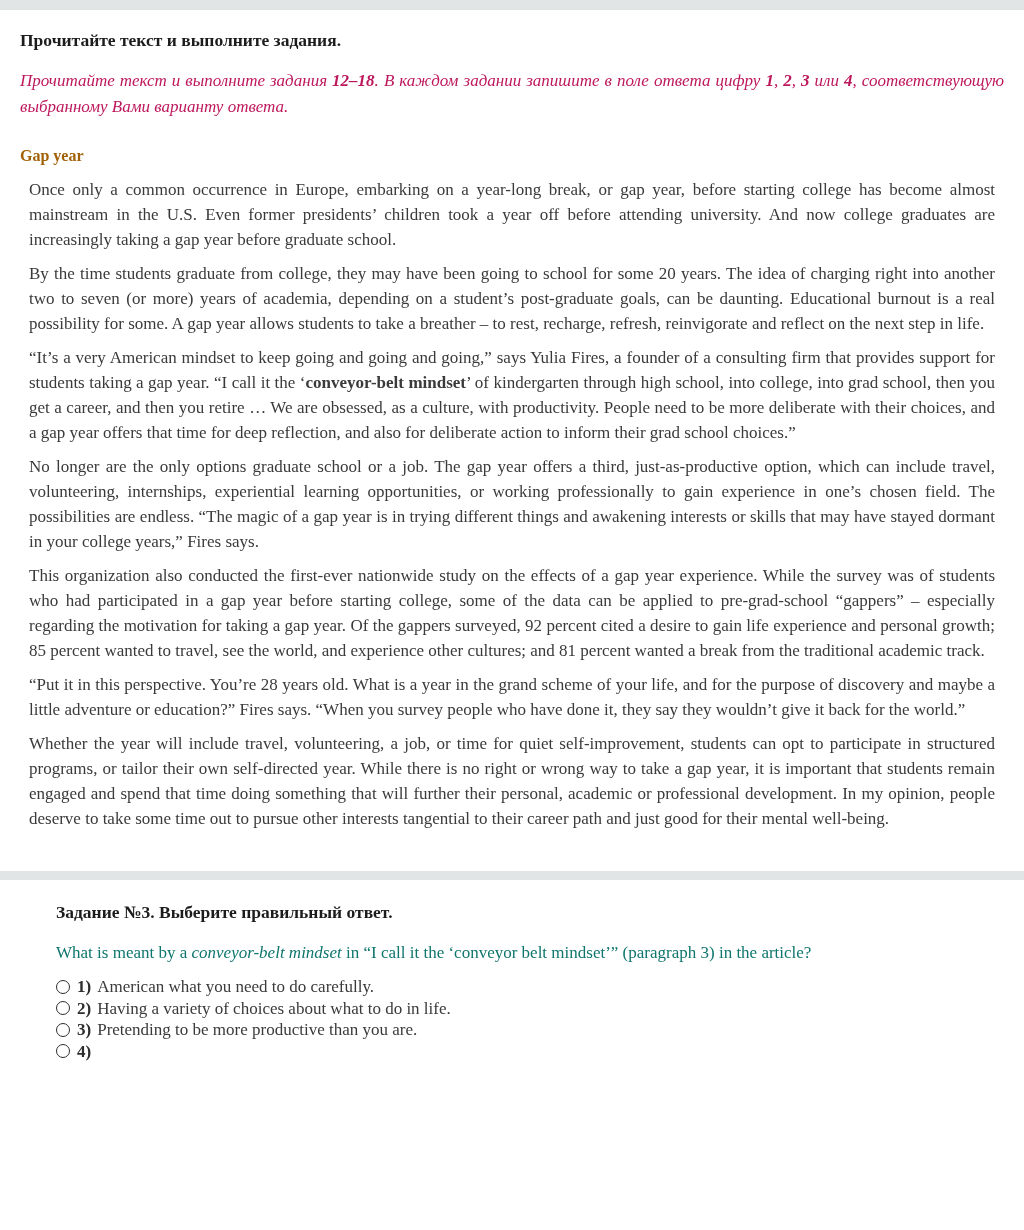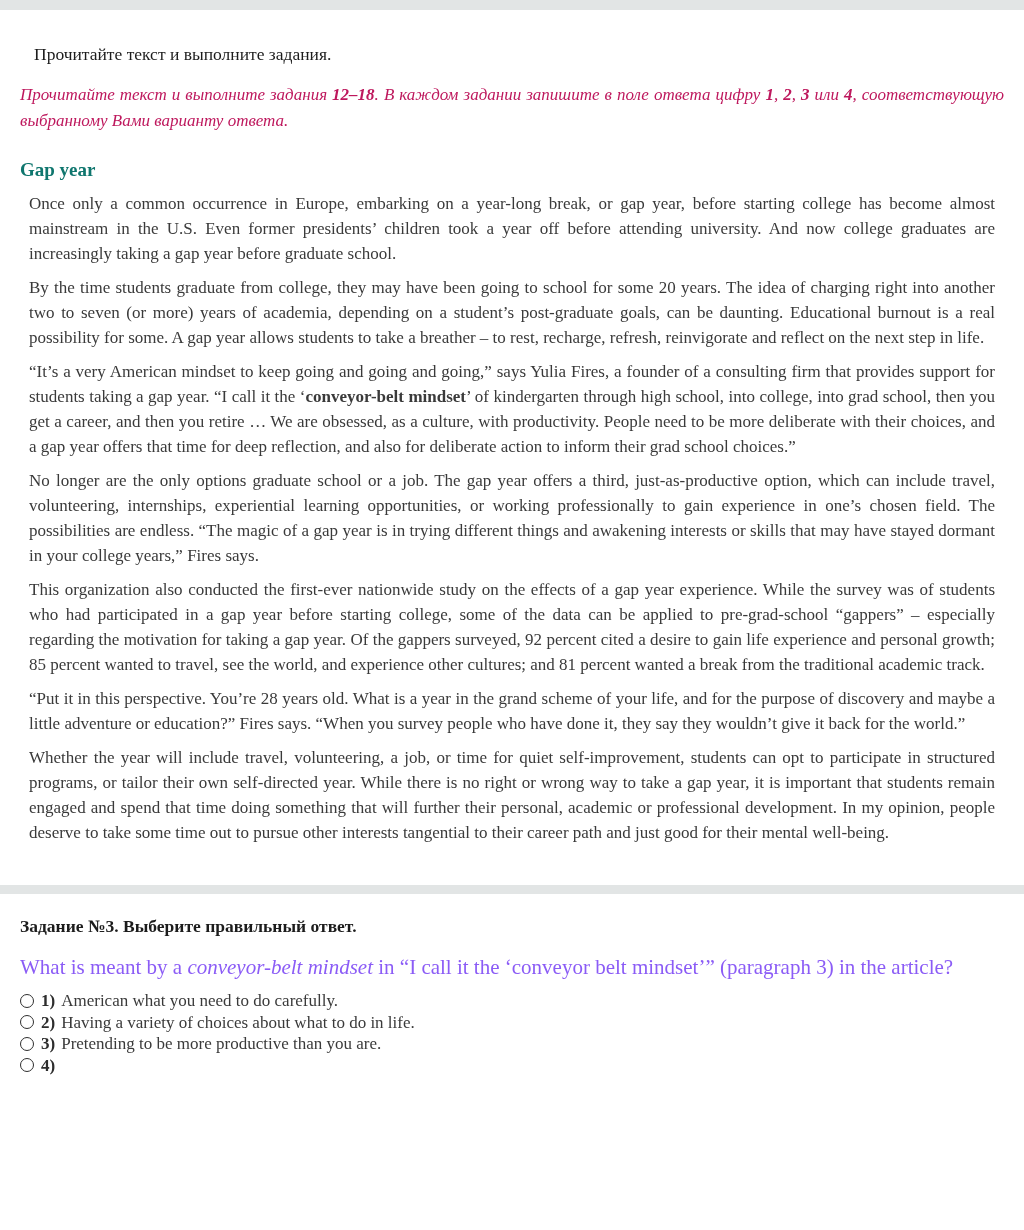--- a/index.html
+++ b/index.html
@@ -17,68 +17,69 @@
   }
   .topbar {
     width: 100%;
     height: 10px;
     background: #e2e5e5;
   }
   .content {
     padding: 18px 20px 0 20px;
   }
   .instruction-title {
-    margin: 14px;
+    margin: 0;
     font-size: 17.5px;
     line-height: 24px;
-    font-weight: normal;
+    font-weight: bold;
     color: #1c1c1c;
   }
   .instruction-text {
     margin: 16px 0 0 0;
     font-size: 17px;
     line-height: 26px;
     text-align: justify;
     color: #be185d;
   }
   .article-title {
     margin: 24px 0 0 0;
-    font-size: 19px;
+    font-size: 16px;
     line-height: 24px;
     font-weight: bold;
-    color: #0f766e;
+    color: #a16207;
   }
   .article-body p {
     margin: 9px;
     font-size: 17px;
     line-height: 25px;
     text-align: justify;
     color: #3a3a3a;
   }
   .divider {
     width: 100%;
     height: 9px;
     background: #e2e5e5;
     margin-top: 40px;
   }
   .task {
     padding: 20px 20px 0 20px;
+    margin-left: 36px;
   }
   .task-title {
     margin: 0;
     font-size: 17.5px;
     line-height: 24px;
     font-weight: bold;
     color: #1c1c1c;
   }
   .question-text {
     margin: 17px 0 0 0;
-    font-size: 21px;
+    font-size: 17px;
     line-height: 24px;
-    color: #8b5cf6;
+    color: #0f766e;
   }
   .options {
     margin-top: 11px;
   }
   .option-row {
     display: flex;
     align-items: center;
     font-size: 17px;
     line-height: 21.5px;
     height: 21.5px;

